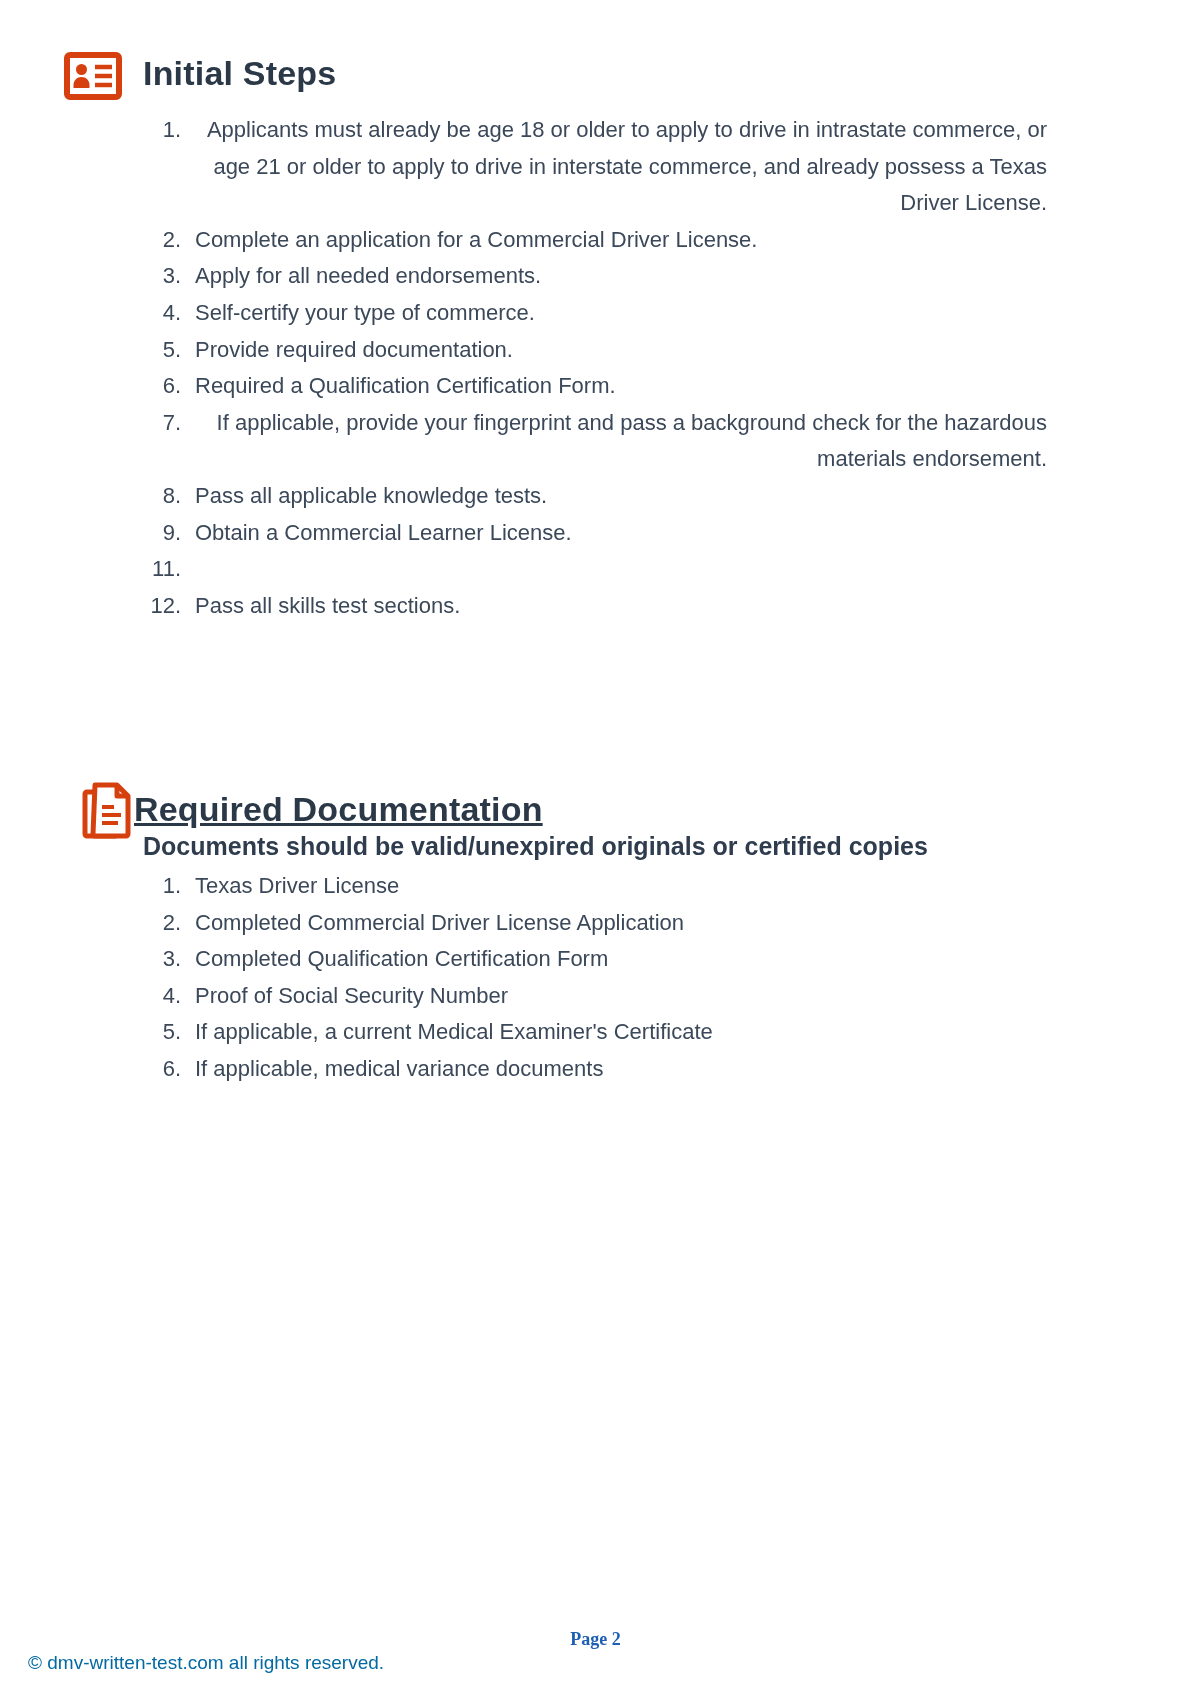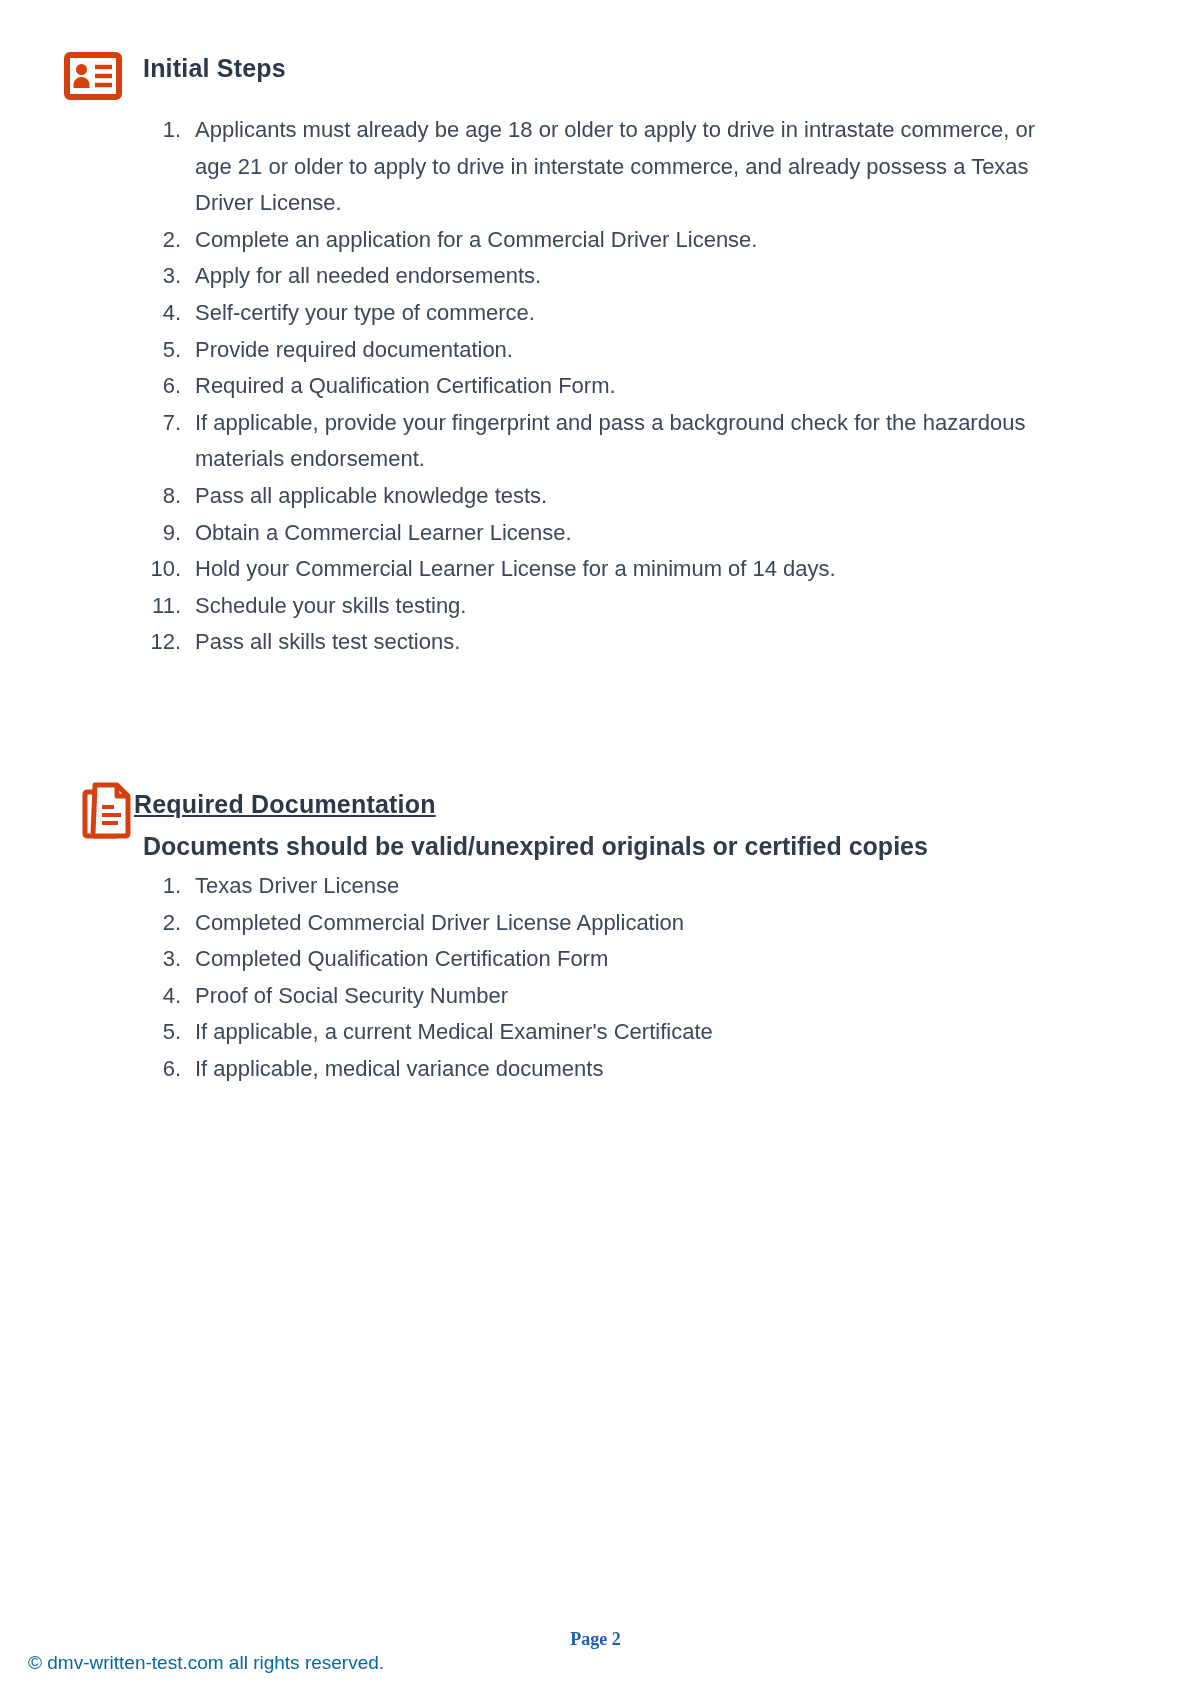--- a/index.html
+++ b/index.html
@@ -8,21 +8,21 @@
     height: 1684px;
     position: relative;
     background: #ffffff;
     font-family: "Liberation Sans", sans-serif;
     overflow: hidden;
   }
   .abs { position: absolute; }
 
   
   .section-title {
-    font-size: 25px;
+    font-size: 34px;
     font-weight: bold;
     color: #2b3847;
     letter-spacing: 0.2px;
     white-space: nowrap;
   }
   .section-subtitle {
     font-size: 25px;
     font-weight: bold;
     color: #2e3c4e;
     white-space: nowrap;
@@ -45,20 +45,21 @@
     line-height: 36.6px;
     color: #3b4859;
   }
   ol.doc-list .num {
     flex: 0 0 181px;
     text-align: right;
   }
   ol.doc-list .txt {
     margin-left: 14px;
     max-width: 852px;
+    text-align: right;
   }
 
   
   .footer-page {
     width: 100%;
     text-align: center;
     font-family: "Liberation Serif", serif;
     font-weight: bold;
     font-size: 18px;
     color: #1e5fb3;
@@ -117,26 +118,21 @@
     </li>
     <li>
       <span class="num">8.</span>
       <span class="txt">Pass all applicable knowledge tests.</span>
     </li>
     <li>
       <span class="num">9.</span>
       <span class="txt">Obtain a Commercial Learner License.</span>
     </li>
     <li>
-      <span class="num">10.</span>
-      <span class="txt">Hold your Commercial Learner License for a minimum of 14 days.</span>
-    </li>
-    <li>
       <span class="num">11.</span>
-      <span class="txt">Schedule your skills testing.</span>
     </li>
     <li>
       <span class="num">12.</span>
       <span class="txt">Pass all skills test sections.</span>
     </li>
   </ol>
 
 <div class="abs icon-wrap" style="left:78px; top:780px;">
   <svg width="60" height="62" viewBox="0 0 60 62" fill="none">
 

